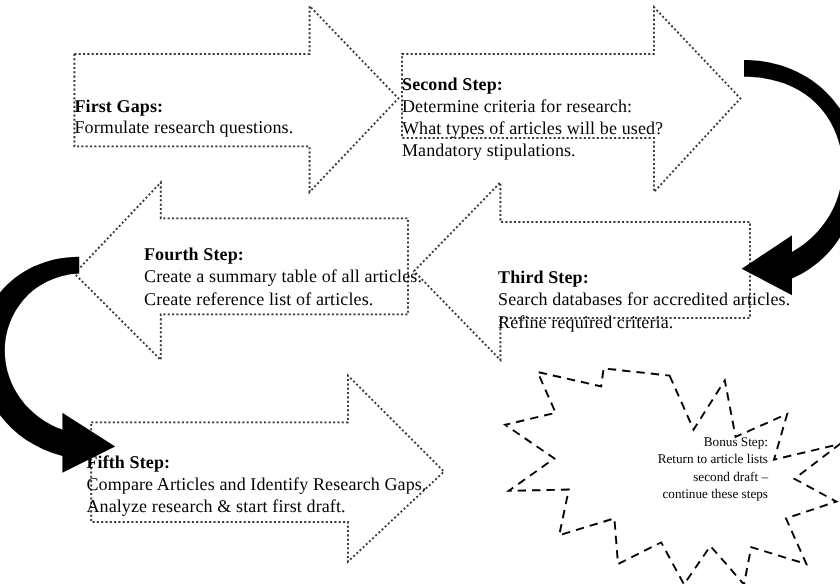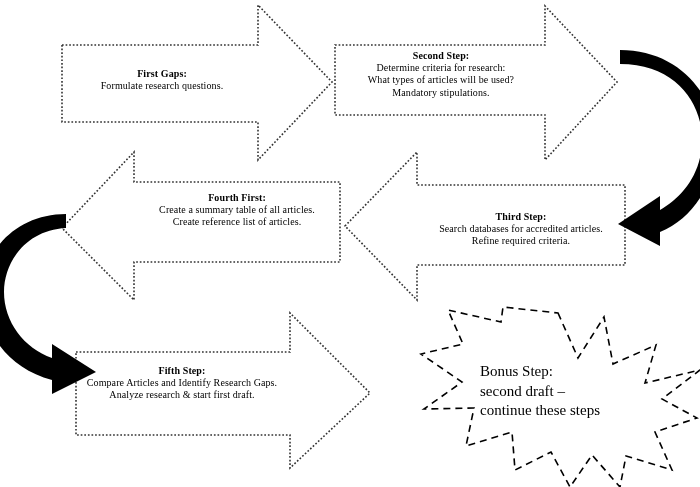--- a/index.html
+++ b/index.html
@@ -6,35 +6,36 @@
   #stage{
     position:relative;
     width:700px;height:487px;
     background:#ffffff;
     overflow:hidden;
     font-family:"Liberation Serif","DejaVu Serif",serif;
   }
   #stage svg{position:absolute;left:0;top:0;width:700px;height:487px;}
   .lbl{
     position:absolute;
-    text-align:center;
+    text-align:left;
     color:#000000;
     line-height:1.22;
-    font-size:10px;
+    font-size:15px;
     letter-spacing:0.1px;
     white-space:nowrap;
+    margin-top:12px;
   }
   .lbl .hd{font-weight:bold;display:block;}
   .lbl .ln{display:block;}
   .bonus-lbl{
     position:absolute;
-    text-align:left;
+    text-align:right;
     color:#000000;
     line-height:1.30;
-    font-size:15px;
+    font-size:11px;
   }
   .bonus-lbl .ln{display:block;}
 </style>
 </head>
 <body>
 
 <div id="stage">
 
   <svg viewBox="0 0 700 487" xmlns="http://www.w3.org/2000/svg">
 
@@ -93,30 +94,31 @@
     <span class="ln">Mandatory stipulations.</span>
   </div>
 
   <div class="lbl" style="left:415px;top:211px;width:212px;">
     <span class="hd">Third Step:</span>
     <span class="ln">Search databases for accredited articles.</span>
     <span class="ln">Refine required criteria.</span>
   </div>
 
   <div class="lbl" style="left:120px;top:192px;width:234px;">
-    <span class="hd">Fourth First:</span>
+    <span class="hd">Fourth Step:</span>
     <span class="ln">Create a summary table of all articles.</span>
     <span class="ln">Create reference list of articles.</span>
   </div>
 
   <div class="lbl" style="left:72px;top:365px;width:220px;">
     <span class="hd">Fifth Step:</span>
     <span class="ln">Compare Articles and Identify Research Gaps.</span>
     <span class="ln">Analyze research &amp; start first draft.</span>
   </div>
 
   <div class="bonus-lbl" style="left:480px;top:362px;width:160px;">
     <span class="ln">Bonus Step:</span>
+    <span class="ln">Return to article lists</span>
     <span class="ln">second draft –</span>
     <span class="ln">continue these steps</span>
   </div>
 
 </div>
 
 </body></html>

